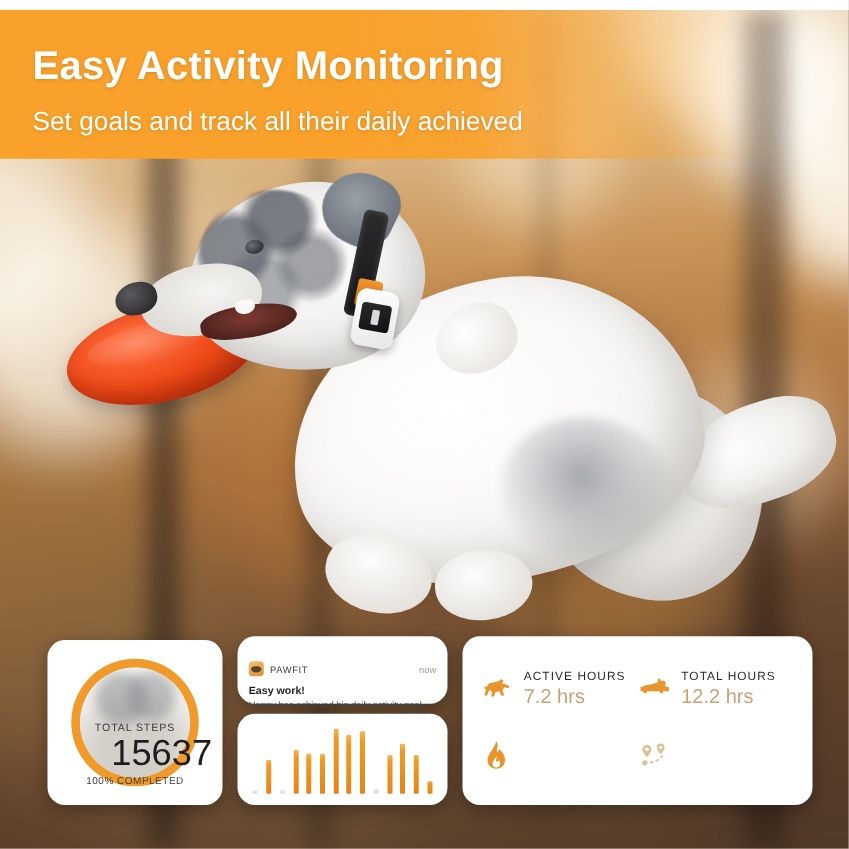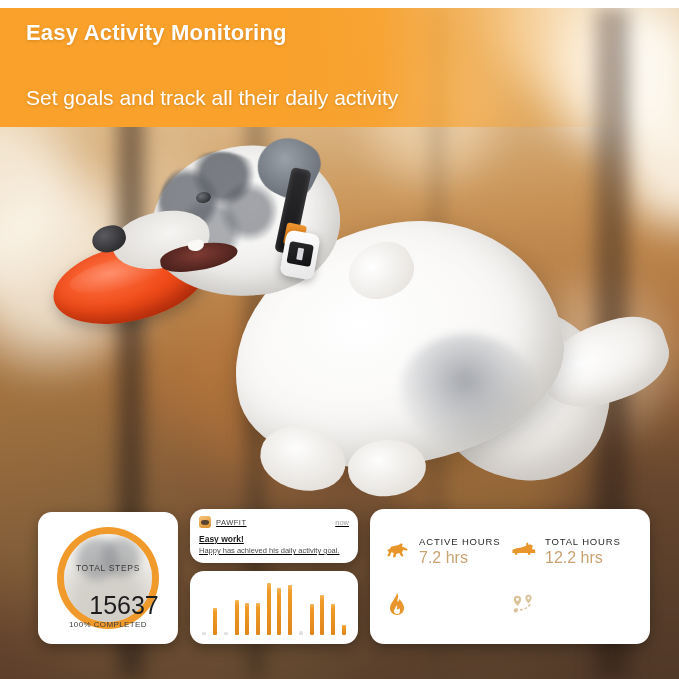--- a/index.html
+++ b/index.html
@@ -112,21 +112,21 @@
     background:linear-gradient(160deg,#ffffff,#e6e6e6);border-radius:8px;transform:rotate(10deg);
     box-shadow:0 3px 8px rgba(0,0,0,.3);}
   .tracker-screen{position:absolute;left:5px;top:11px;width:24px;height:22px;
     background:linear-gradient(160deg,#2a2a2d,#111114);border-radius:3px;}
   .tracker-screen:after{content:"";position:absolute;left:9px;top:5px;width:6px;height:12px;
     background:#d9d9dd;border-radius:1px;}
 
   
   .banner{position:absolute;left:0;top:8px;width:679px;height:119px;
     background:linear-gradient(90deg,#f9a12b 0%,#f9a12b 42%,rgba(249,161,43,.92) 56%,rgba(249,161,43,.55) 70%,rgba(249,161,43,.18) 82%,rgba(249,161,43,0) 92%);}
-  .banner-title{position:absolute;left:26px;top:12px;font-size:22px;font-weight:bold;color:#fff;
+  .banner-title{position:absolute;left:26px;top:26px;font-size:32px;font-weight:bold;color:#fff;
     letter-spacing:.2px;text-shadow:0 1px 3px rgba(140,80,0,.3);}
   .banner-sub{position:absolute;left:26px;top:78px;font-size:21px;color:#fff;
     text-shadow:0 1px 3px rgba(140,80,0,.3);}
 
   
   .cards{position:absolute;left:0;top:0;width:679px;height:679px;pointer-events:none;}
   .card{position:absolute;background:#fff;border-radius:14px;
     box-shadow:0 4px 14px rgba(0,0,0,.3);pointer-events:auto;}
 
   
@@ -138,25 +138,25 @@
     overflow:hidden;background:#efedea;}
   .ring-photo{position:absolute;inset:-10px;
     background:
       radial-gradient(circle at 40% 32%,rgba(120,124,132,.55) 0 16%,rgba(120,124,132,0) 26%),
       radial-gradient(circle at 62% 30%,rgba(100,104,112,.45) 0 14%,rgba(100,104,112,0) 24%),
       radial-gradient(circle at 50% 70%,rgba(200,196,190,.8) 0 30%,rgba(200,196,190,0) 55%),
       linear-gradient(180deg,#fdfdfc 0%,#e9e6e1 50%,#dedad4 100%);
     filter:blur(3px);opacity:.85;}
   .ring-text{position:relative;z-index:2;text-align:center;width:100%;}
   .ring-label{font-size:8.5px;color:#3b3b3b;letter-spacing:.7px;}
-  .ring-value{font-size:25px;color:#1d1d1d;line-height:1.05;margin-top:19px;padding-left:32px;}
+  .ring-value{font-size:29px;color:#1d1d1d;line-height:1.05;margin-top:1px;padding-left:32px;}
   .ring-pct{font-size:8px;color:#3b3b3b;letter-spacing:.4px;margin-top:2px;}
 
   
-  .card-notif{left:190px;top:509px;width:168px;height:54px;padding:7px 9px;box-sizing:border-box;text-decoration:underline;}
+  .card-notif{left:190px;top:509px;width:168px;height:54px;padding:20px 9px;box-sizing:border-box;}
   .notif-top{display:flex;align-items:center;gap:5px;}
   .notif-icon{width:12px;height:12px;border-radius:3px;flex:0 0 auto;
     background:linear-gradient(160deg,#f6c37a,#d98f2e);position:relative;overflow:hidden;}
   .notif-icon:after{content:"";position:absolute;left:2px;top:4px;width:8px;height:5px;
     background:#5a4330;border-radius:40% 40% 50% 50%;}
   .notif-app{font-size:7.5px;color:#3d3d3d;letter-spacing:.5px;flex:1;}
   .notif-time{font-size:7.5px;color:#9a9a9a;}
   .notif-title{font-size:8.5px;font-weight:bold;color:#1e1e1e;margin-top:6px;}
   .notif-body{font-size:7.5px;color:#4a4a4a;margin-top:2px;}
 
@@ -208,21 +208,21 @@
       <div class="collar"></div>
       <div class="collar-orange"></div>
       <div class="tracker">
         <div class="tracker-screen"></div>
       </div>
     </div>
   </div>
 
   <div class="banner">
     <div class="banner-title">Easy Activity Monitoring</div>
-    <div class="banner-sub">Set goals and track all their daily activity</div>
+    <div class="banner-sub">Set goals and track all their daily achieved</div>
   </div>
 
   <div class="cards">
 
     <div class="card card-steps">
       <div class="ring">
         <div class="ring-inner">
           <div class="ring-photo"></div>
         </div>
         <div class="ring-text">

